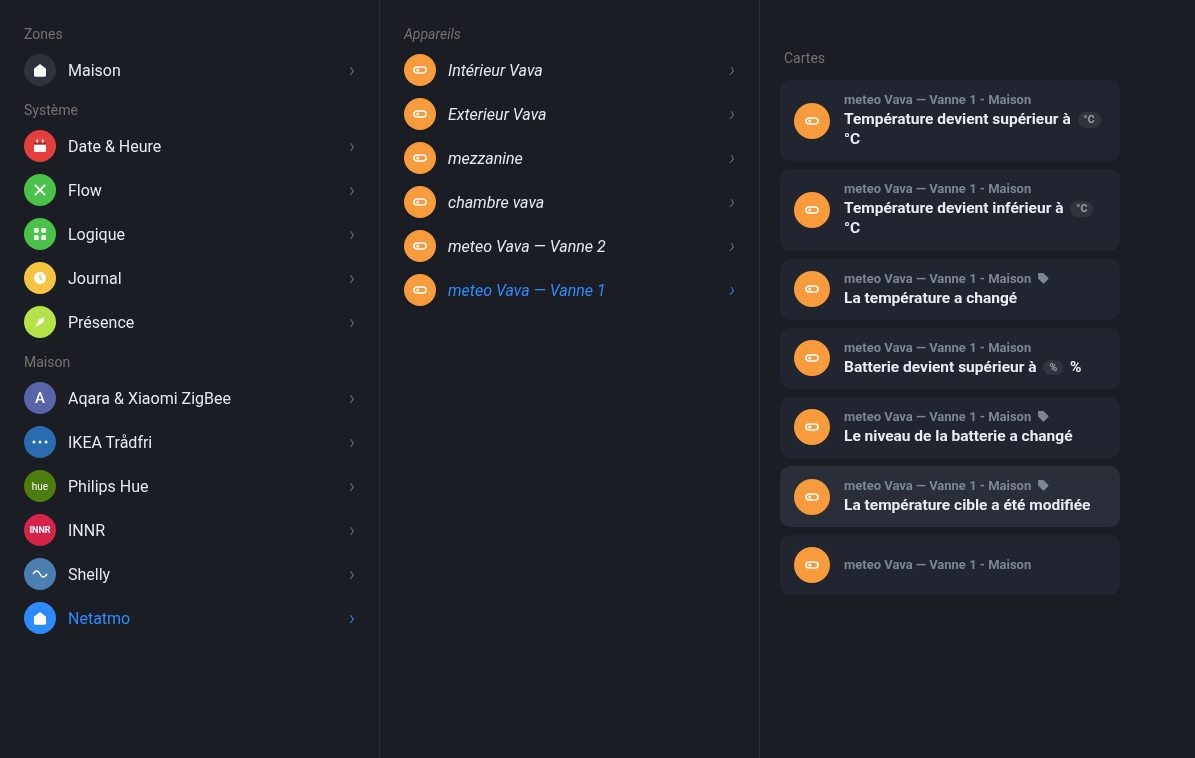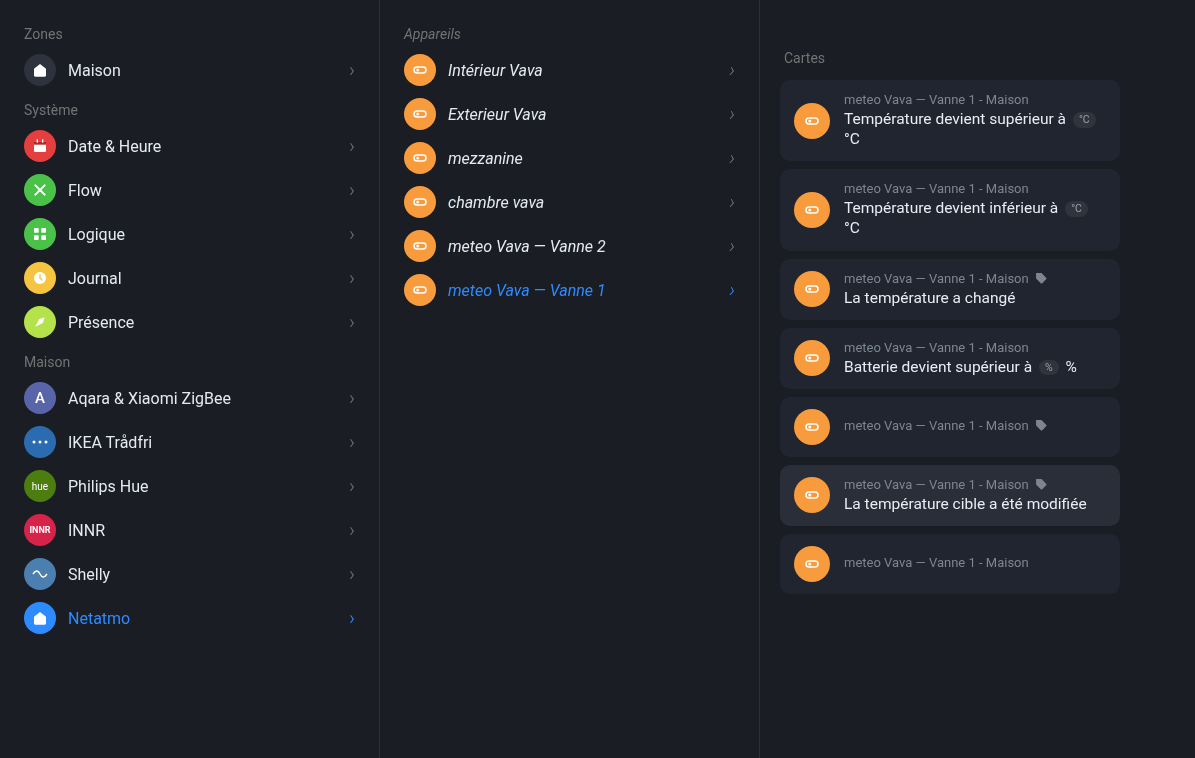--- a/index.html
+++ b/index.html
@@ -11,21 +11,21 @@
     .section-header { color:#737373; font-size:14px; padding:10px 16px 6px; font-weight:400; }
     .item { display:flex; align-items:center; padding:6px 16px; cursor:pointer; border-radius:6px; }
     .item .icon { width:32px; height:32px; border-radius:50%; display:flex; align-items:center; justify-content:center; flex-shrink:0; margin-right:12px; font-size:15px; font-weight:600; color:#fff; }
     .item .label { flex:1; font-size:16px; color:#e5e9f0; }
     .item .label.active { color:#2e8bff; }
     .item .chev { color:#6b7280; font-size:20px; font-weight:300; }
     .item .chev.active { color:#2e8bff; }
     .card { background:#21252f; border-radius:10px; margin:8px 12px; padding:12px 14px; display:flex; align-items:center; cursor:pointer; }
     .card.highlight { background:#2a2e39; }
     .card .icon { width:36px; height:36px; border-radius:50%; background:#f89b3c; display:flex; align-items:center; justify-content:center; flex-shrink:0; margin-right:14px; }
-    .card .body { flex:1; min-width:0; }
+    .card .body { flex:1; min-width:0;font-weight:bold; }
     .card .meta { color:#7c8591; font-size:13px; margin-bottom:2px; display:flex; align-items:center; gap:6px; }
     .card .title { color:#e8ecf3; font-size:15.5px; line-height:1.3; }
     .pill { display:inline-flex; align-items:center; background:rgba(255,255,255,0.07); color:#9aa0aa; border-radius:10px; padding:1px 6px; font-size:10.5px; margin:0 3px; vertical-align:middle; }
     .tag-icon { width:13px; height:13px; fill:#7c8591; }
     svg { display:block; }
   </style>
 </head>
 <body>
 
 <div class="col col-left">
@@ -286,20 +286,21 @@
             <circle cx="9" cy="12" r="2" fill="#fff"></circle>
           </svg>
         </div>
         <div class="body">
           <div class="meta">
             <span>meteo Vava — Vanne 1 - Maison</span>
             <svg class="tag-icon" viewBox="0 0 24 24">
               <path d="M20.59 13.41l-7.17 7.17a2 2 0 0 1-2.83 0L2 12V2h10l8.59 8.59a2 2 0 0 1 0 2.82z"></path>
             </svg>
           </div>
+          <div class="title">Le niveau de la batterie a changé</div>
         </div>
       </div>
       <div class="card highlight">
         <div class="icon">
           <svg width="18" height="18" viewBox="0 0 24 24">
             <rect x="4" y="8" width="16" height="8" rx="4" fill="none" stroke="#fff" stroke-width="2"></rect>
             <circle cx="9" cy="12" r="2" fill="#fff"></circle>
           </svg>
         </div>
         <div class="body">

